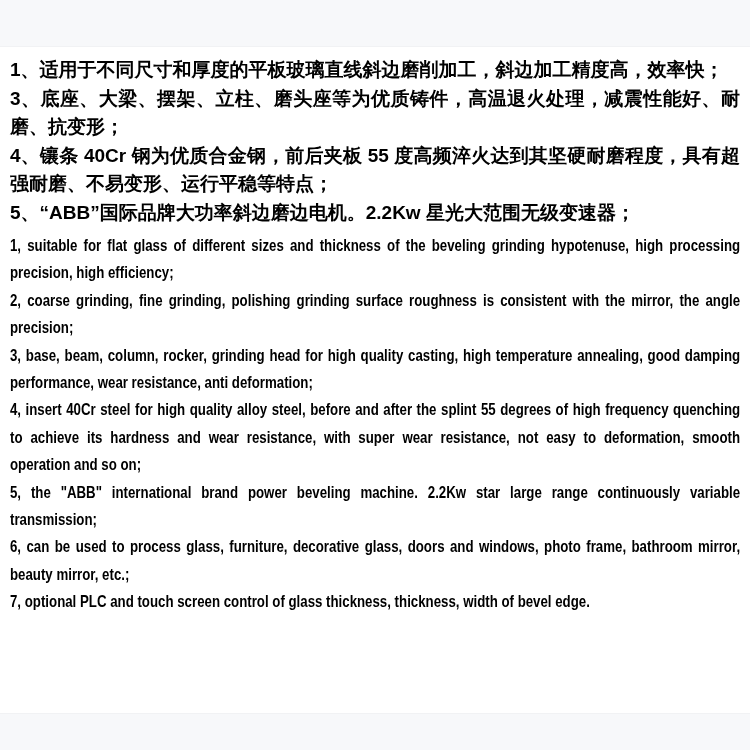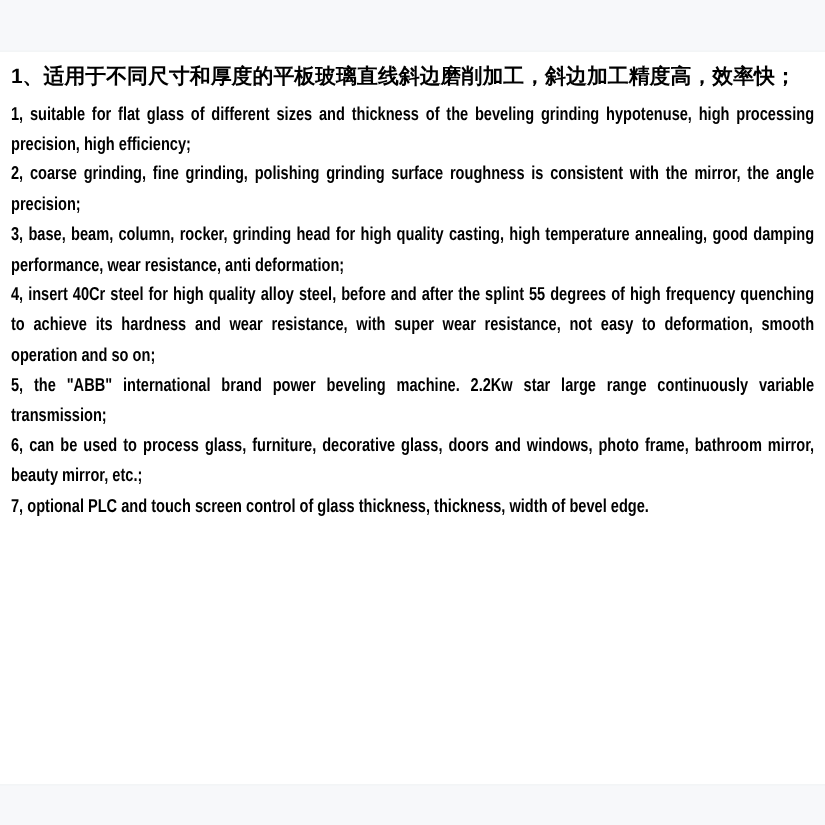--- a/index.html
+++ b/index.html
@@ -57,20 +57,23 @@
 </head>
 <body>
 
 <div class="page">
   <div class="band top"></div>
 
   <div class="content">
 
     <div class="cn-list">
       <p>1、适用于不同尺寸和厚度的平板玻璃直线斜边磨削加工，斜边加工精度高，效率快；</p>
+      <p>3、底座、大梁、摆架、立柱、磨头座等为优质铸件，高温退火处理，减震性能好、耐磨、抗变形；</p>
+      <p>4、镶条 40Cr 钢为优质合金钢，前后夹板 55 度高频淬火达到其坚硬耐磨程度，具有超强耐磨、不易变形、运行平稳等特点；</p>
+      <p>5、“ABB”国际品牌大功率斜边磨边电机。2.2Kw 星光大范围无级变速器；</p>
     </div>
 
     <div class="en-list">
       <p>1, suitable for flat glass of different sizes and thickness of the beveling grinding hypotenuse, high processing precision, high efficiency;</p>
       <p>2, coarse grinding, fine grinding, polishing grinding surface roughness is consistent with the mirror, the angle precision;</p>
       <p>3, base, beam, column, rocker, grinding head for high quality casting, high temperature annealing, good damping performance, wear resistance, anti deformation;</p>
       <p>4, insert 40Cr steel for high quality alloy steel, before and after the splint 55 degrees of high frequency quenching to achieve its hardness and wear resistance, with super wear resistance, not easy to deformation, smooth operation and so on;</p>
       <p>5, the "ABB" international brand power beveling machine. 2.2Kw star large range continuously variable transmission;</p>
       <p>6, can be used to process glass, furniture, decorative glass, doors and windows, photo frame, bathroom mirror, beauty mirror, etc.;</p>
       <p>7, optional PLC and touch screen control of glass thickness, thickness, width of bevel edge.</p>

